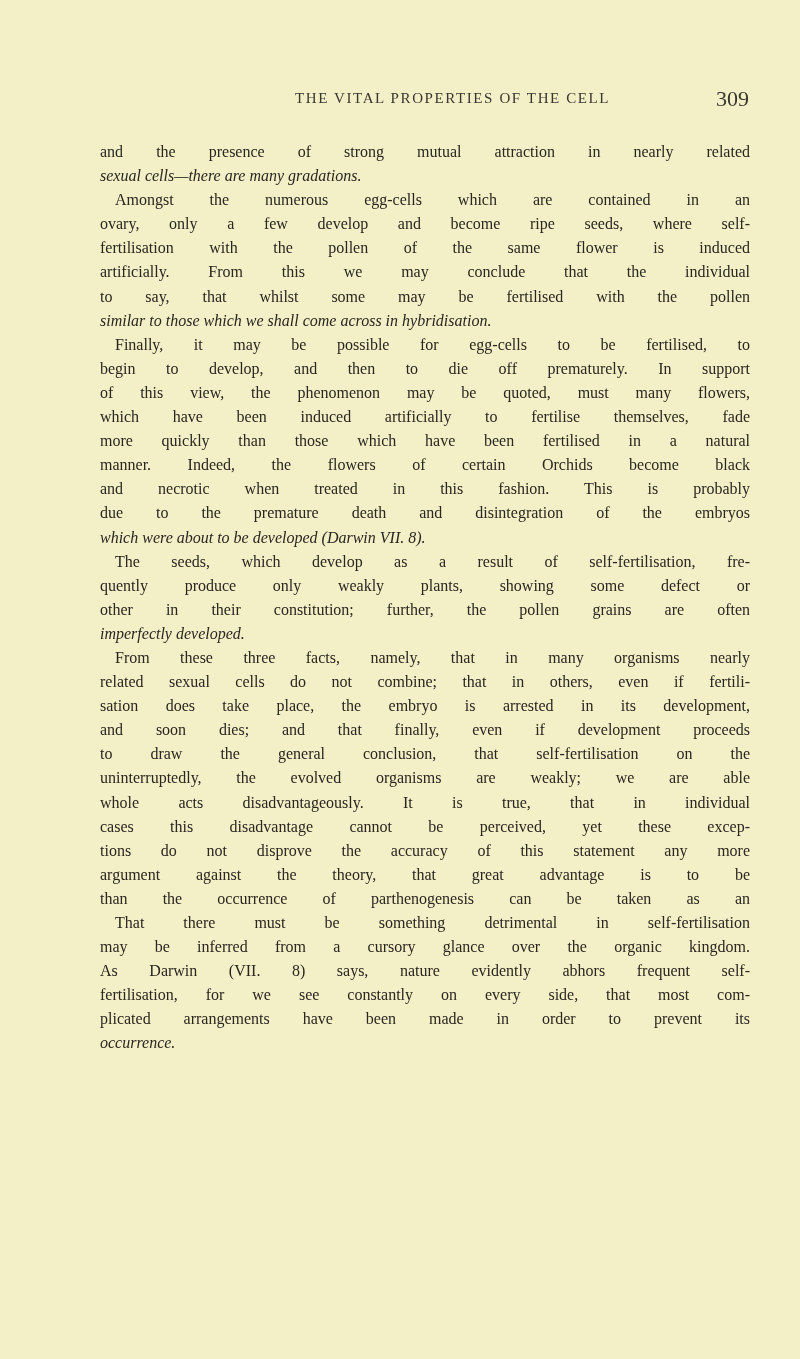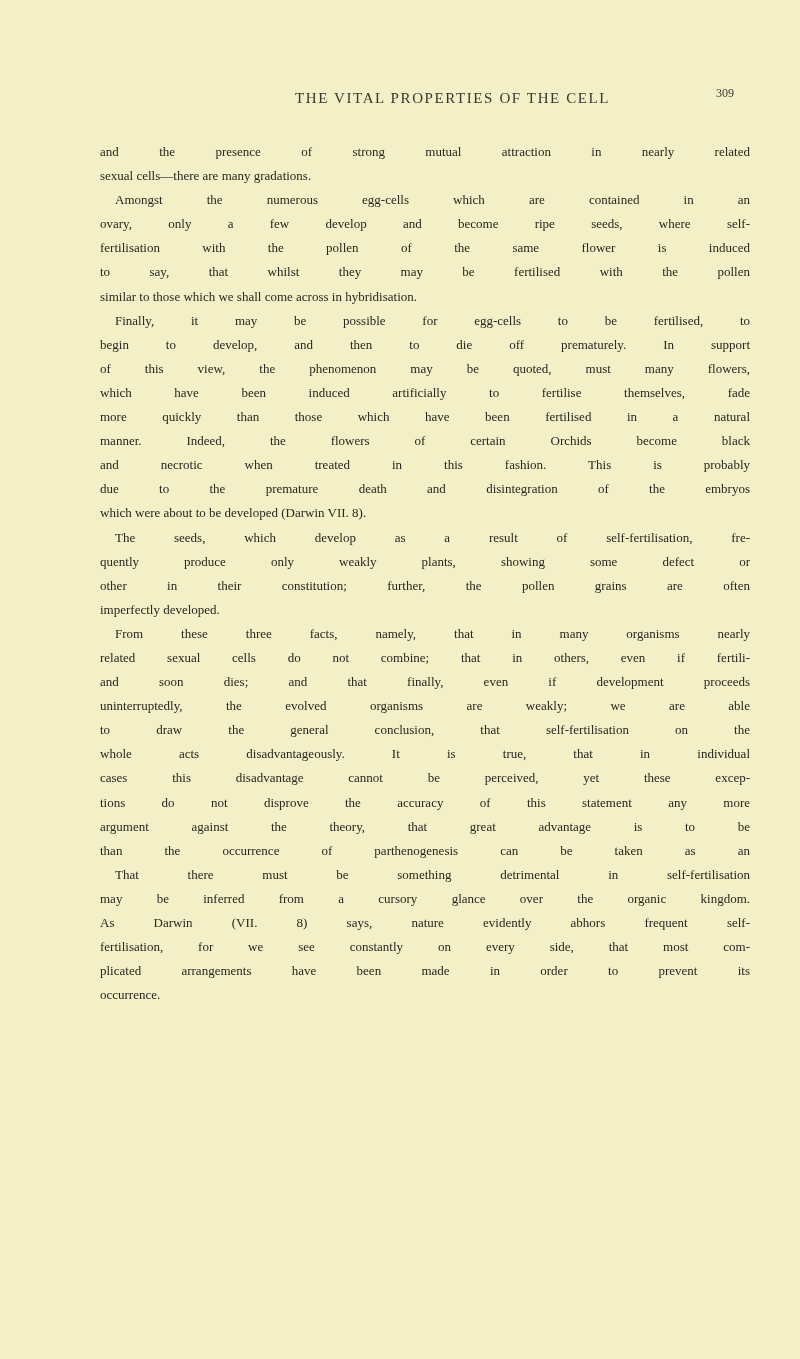--- a/index.html
+++ b/index.html
@@ -13,66 +13,68 @@
   .page { position:absolute; left:0; top:0; width:800px; height:1079px;margin-left:42px; }
   .header {
     position:absolute; top:86px; left:0; width:800px; height:30px;
   }
   .running-title {
     position:absolute; left:253px; top:4px;
     font-size:15px; letter-spacing:1.6px; color:#3a3630;
   }
   .page-number {
     position:absolute; left:674px; top:0px;
-    font-size:12px; color:#3a3630;
+    font-size:22px; color:#3a3630;
   }
   .body-text {
     position:absolute; left:58px; top:140px; width:650px;
   }
   .line {
-    font-size:13px; line-height:24.1px; height:24.1px;
+    font-size:16px; line-height:24.1px; height:24.1px;
     white-space:nowrap; text-align:justify; text-align-last:justify;
   }
-  .line.last { text-align-last:left; }
+  .line.last { text-align-last:left;font-style:italic; }
   .line.indent { padding-left:15px; }
 </style>
 </head>
 <body>
 
 <div class="page">
   <div class="header">
     <span class="running-title">THE VITAL PROPERTIES OF THE CELL</span>
     <span class="page-number">309</span>
   </div>
   <div class="body-text" id="body-text">
       <div class="line">and the presence of strong mutual attraction in nearly related</div>
       <div class="line last">sexual cells—there are many gradations.</div>
       <div class="line indent">Amongst the numerous egg-cells which are contained in an</div>
       <div class="line">ovary, only a few develop and become ripe seeds, where self-</div>
       <div class="line">fertilisation with the pollen of the same flower is induced</div>
-      <div class="line">to say, that whilst they may be fertilised with the pollen</div>
+      <div class="line">artificially. From this we may conclude that the individual</div>
+      <div class="line">to say, that whilst some may be fertilised with the pollen</div>
       <div class="line last">similar to those which we shall come across in hybridisation.</div>
       <div class="line indent">Finally, it may be possible for egg-cells to be fertilised, to</div>
       <div class="line">begin to develop, and then to die off prematurely. In support</div>
       <div class="line">of this view, the phenomenon may be quoted, must many flowers,</div>
       <div class="line">which have been induced artificially to fertilise themselves, fade</div>
       <div class="line">more quickly than those which have been fertilised in a natural</div>
       <div class="line">manner. Indeed, the flowers of certain Orchids become black</div>
       <div class="line">and necrotic when treated in this fashion. This is probably</div>
       <div class="line">due to the premature death and disintegration of the embryos</div>
       <div class="line last">which were about to be developed (Darwin VII. 8).</div>
       <div class="line indent">The seeds, which develop as a result of self-fertilisation, fre-</div>
       <div class="line">quently produce only weakly plants, showing some defect or</div>
       <div class="line">other in their constitution; further, the pollen grains are often</div>
       <div class="line last">imperfectly developed.</div>
       <div class="line indent">From these three facts, namely, that in many organisms nearly</div>
       <div class="line">related sexual cells do not combine; that in others, even if fertili-</div>
+      <div class="line">sation does take place, the embryo is arrested in its development,</div>
       <div class="line">and soon dies; and that finally, even if development proceeds</div>
+      <div class="line">to draw the general conclusion, that self-fertilisation on the</div>
       <div class="line">uninterruptedly, the evolved organisms are weakly; we are able</div>
-      <div class="line">to draw the general conclusion, that self-fertilisation on the</div>
       <div class="line">whole acts disadvantageously. It is true, that in individual</div>
       <div class="line">cases this disadvantage cannot be perceived, yet these excep-</div>
       <div class="line">tions do not disprove the accuracy of this statement any more</div>
       <div class="line">argument against the theory, that great advantage is to be</div>
       <div class="line">than the occurrence of parthenogenesis can be taken as an</div>
       <div class="line indent">That there must be something detrimental in self-fertilisation</div>
       <div class="line">may be inferred from a cursory glance over the organic kingdom.</div>
       <div class="line">As Darwin (VII. 8) says, nature evidently abhors frequent self-</div>
       <div class="line">fertilisation, for we see constantly on every side, that most com-</div>
       <div class="line">plicated arrangements have been made in order to prevent its</div>

